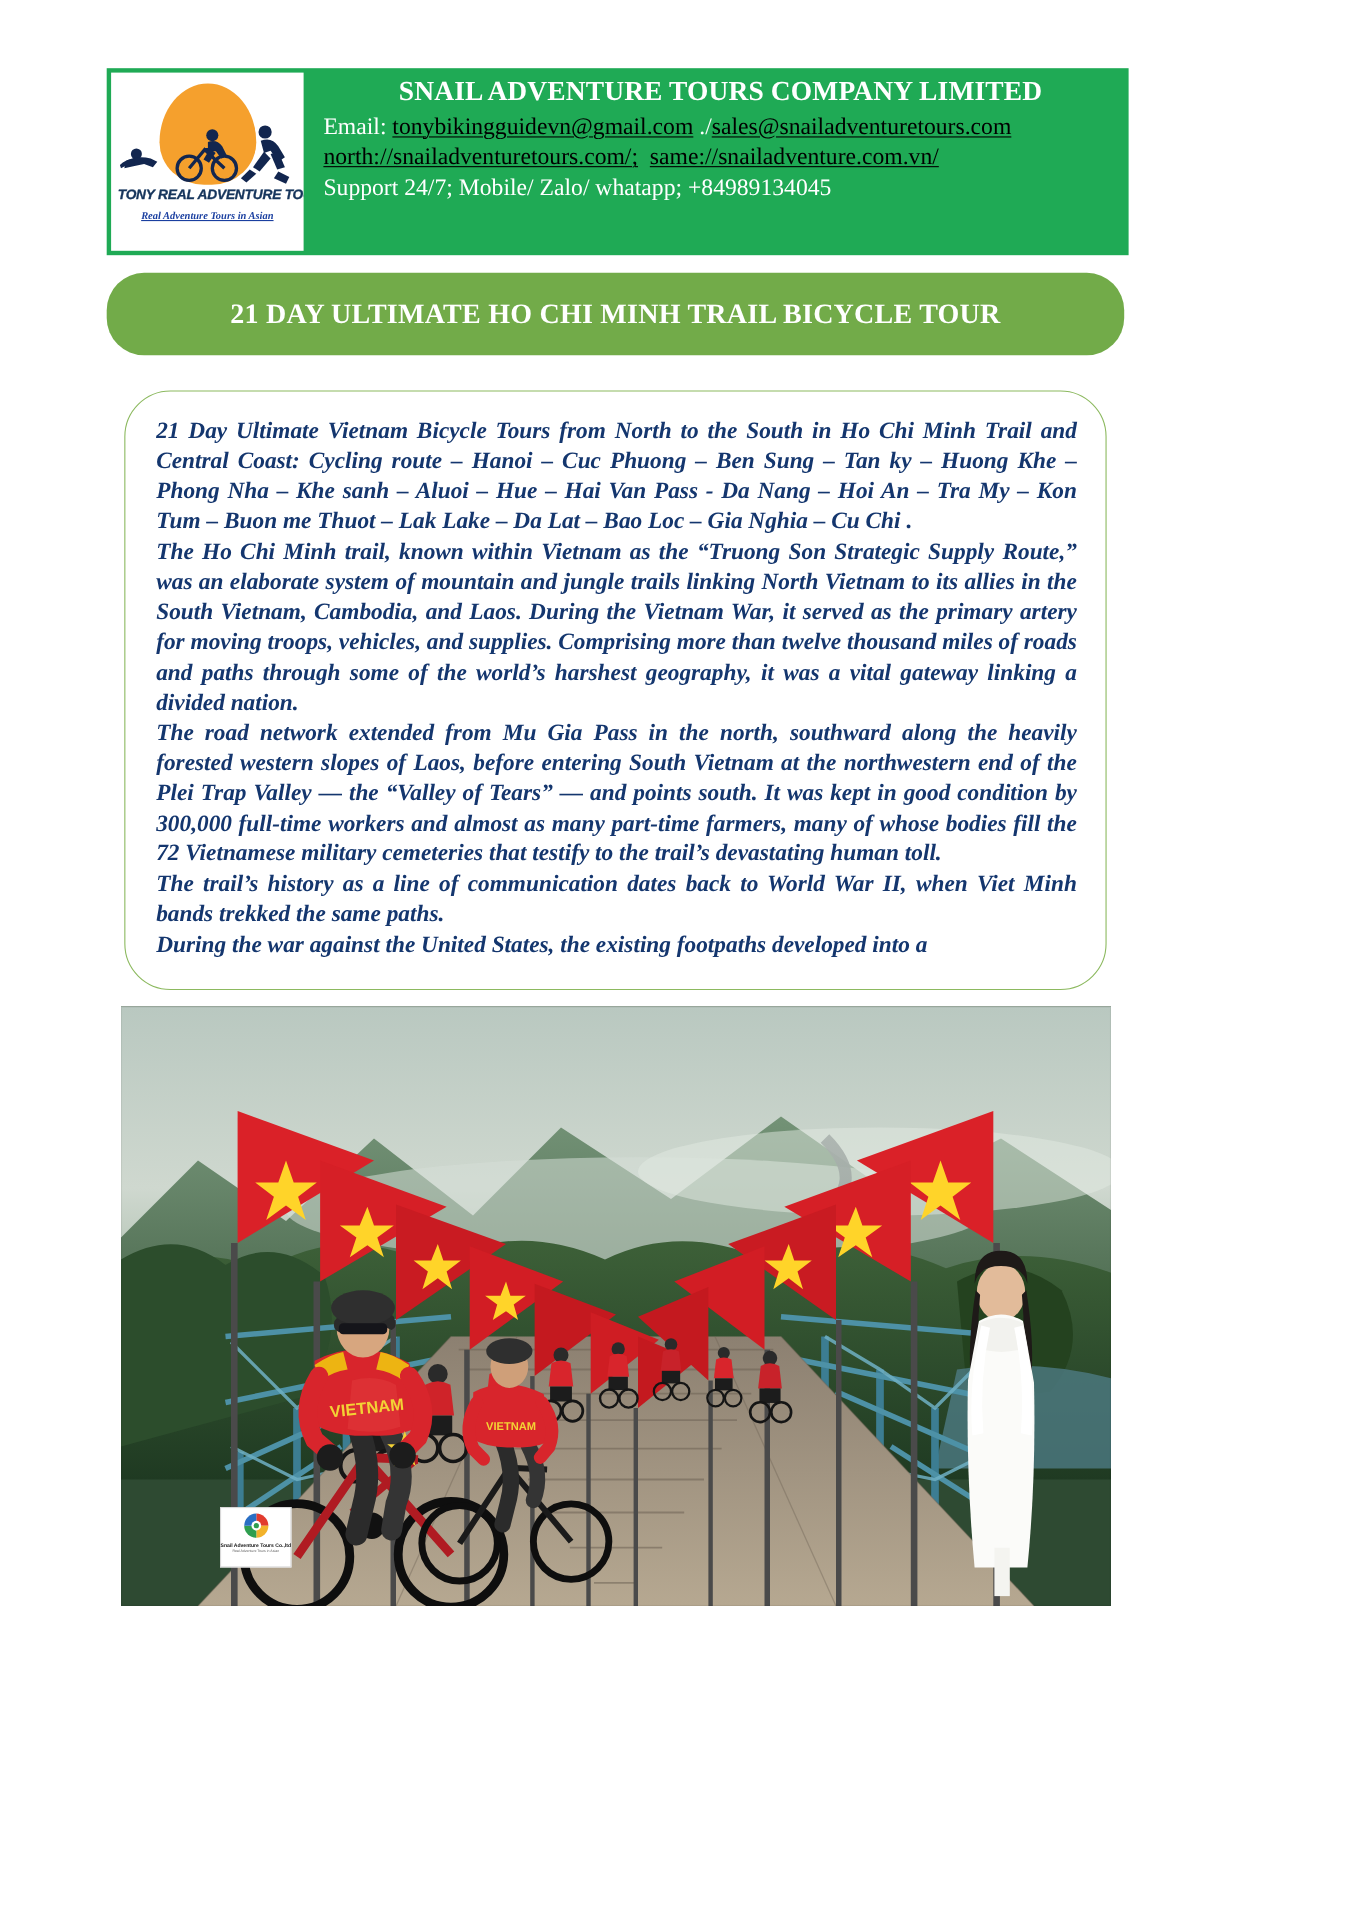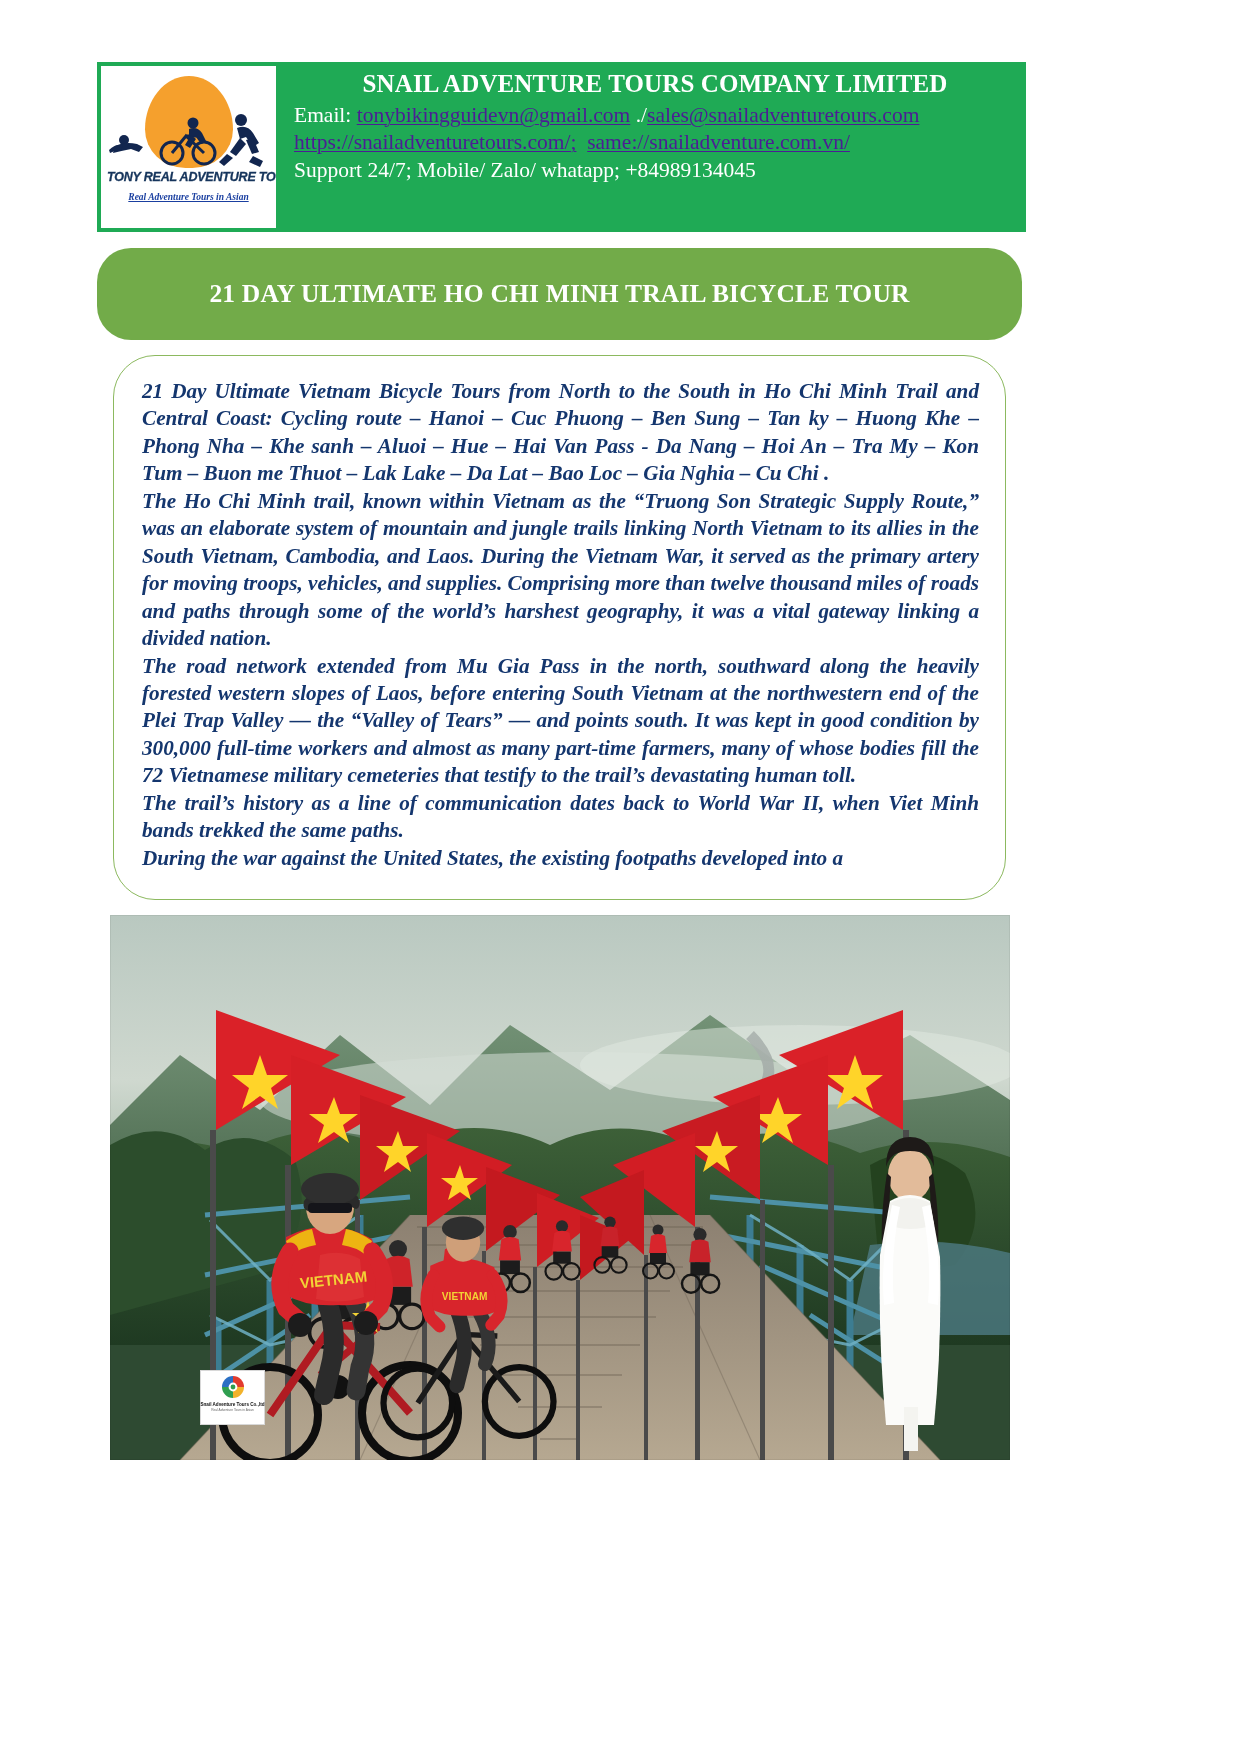--- a/index.html
+++ b/index.html
@@ -108,30 +108,30 @@
     letter-spacing: 0.1px;
     margin-bottom: 1px;
   }
   .header-line {
     white-space: nowrap;
   }
   .hlink {
     text-decoration: underline;
     text-decoration-thickness: 1px;
     text-underline-offset: 2px;
-    color: #4c1d95;
+    color: #000000;
   }
 
   
   .title-banner {
     position: absolute;
     left: 97px;
     top: 248px;
     width: 925px;
-    height: 92px;
+    height: 75px;
     background: #72ab49;
     border-radius: 34px;
     display: flex;
     align-items: center;
     justify-content: center;
   }
   .title-banner-text {
     color: #ffffff;
     font-family: "Liberation Serif", "DejaVu Serif", serif;
     font-weight: bold;
@@ -248,21 +248,21 @@
           </g>
         </svg>
       </div>
       <div class="logo-name">TONY REAL ADVENTURE TOURS</div>
       <div class="logo-tag">Real Adventure Tours in Asian</div>
     </div>
 
     <div class="header-text">
       <div class="header-title">SNAIL ADVENTURE TOURS COMPANY LIMITED</div>
       <div class="header-line"><span>Email: </span><span class="hlink">tonybikingguidevn@gmail.com</span><span> ./</span><span class="hlink">sales@snailadventuretours.com</span></div>
-      <div class="header-line"><span class="hlink">https://snailadventuretours.com/;</span>&nbsp; <span class="hlink">same://snailadventure.com.vn/</span></div>
+      <div class="header-line"><span class="hlink">north://snailadventuretours.com/;</span>&nbsp; <span class="hlink">same://snailadventure.com.vn/</span></div>
       <div class="header-line">Support 24/7; Mobile/ Zalo/ whatapp; +84989134045</div>
     </div>
   </div>
 
   <div class="title-banner">
     <div class="title-banner-text">21 DAY ULTIMATE HO CHI MINH TRAIL BICYCLE TOUR</div>
   </div>
 
   <div class="body-box">
     <div class="body-text">

